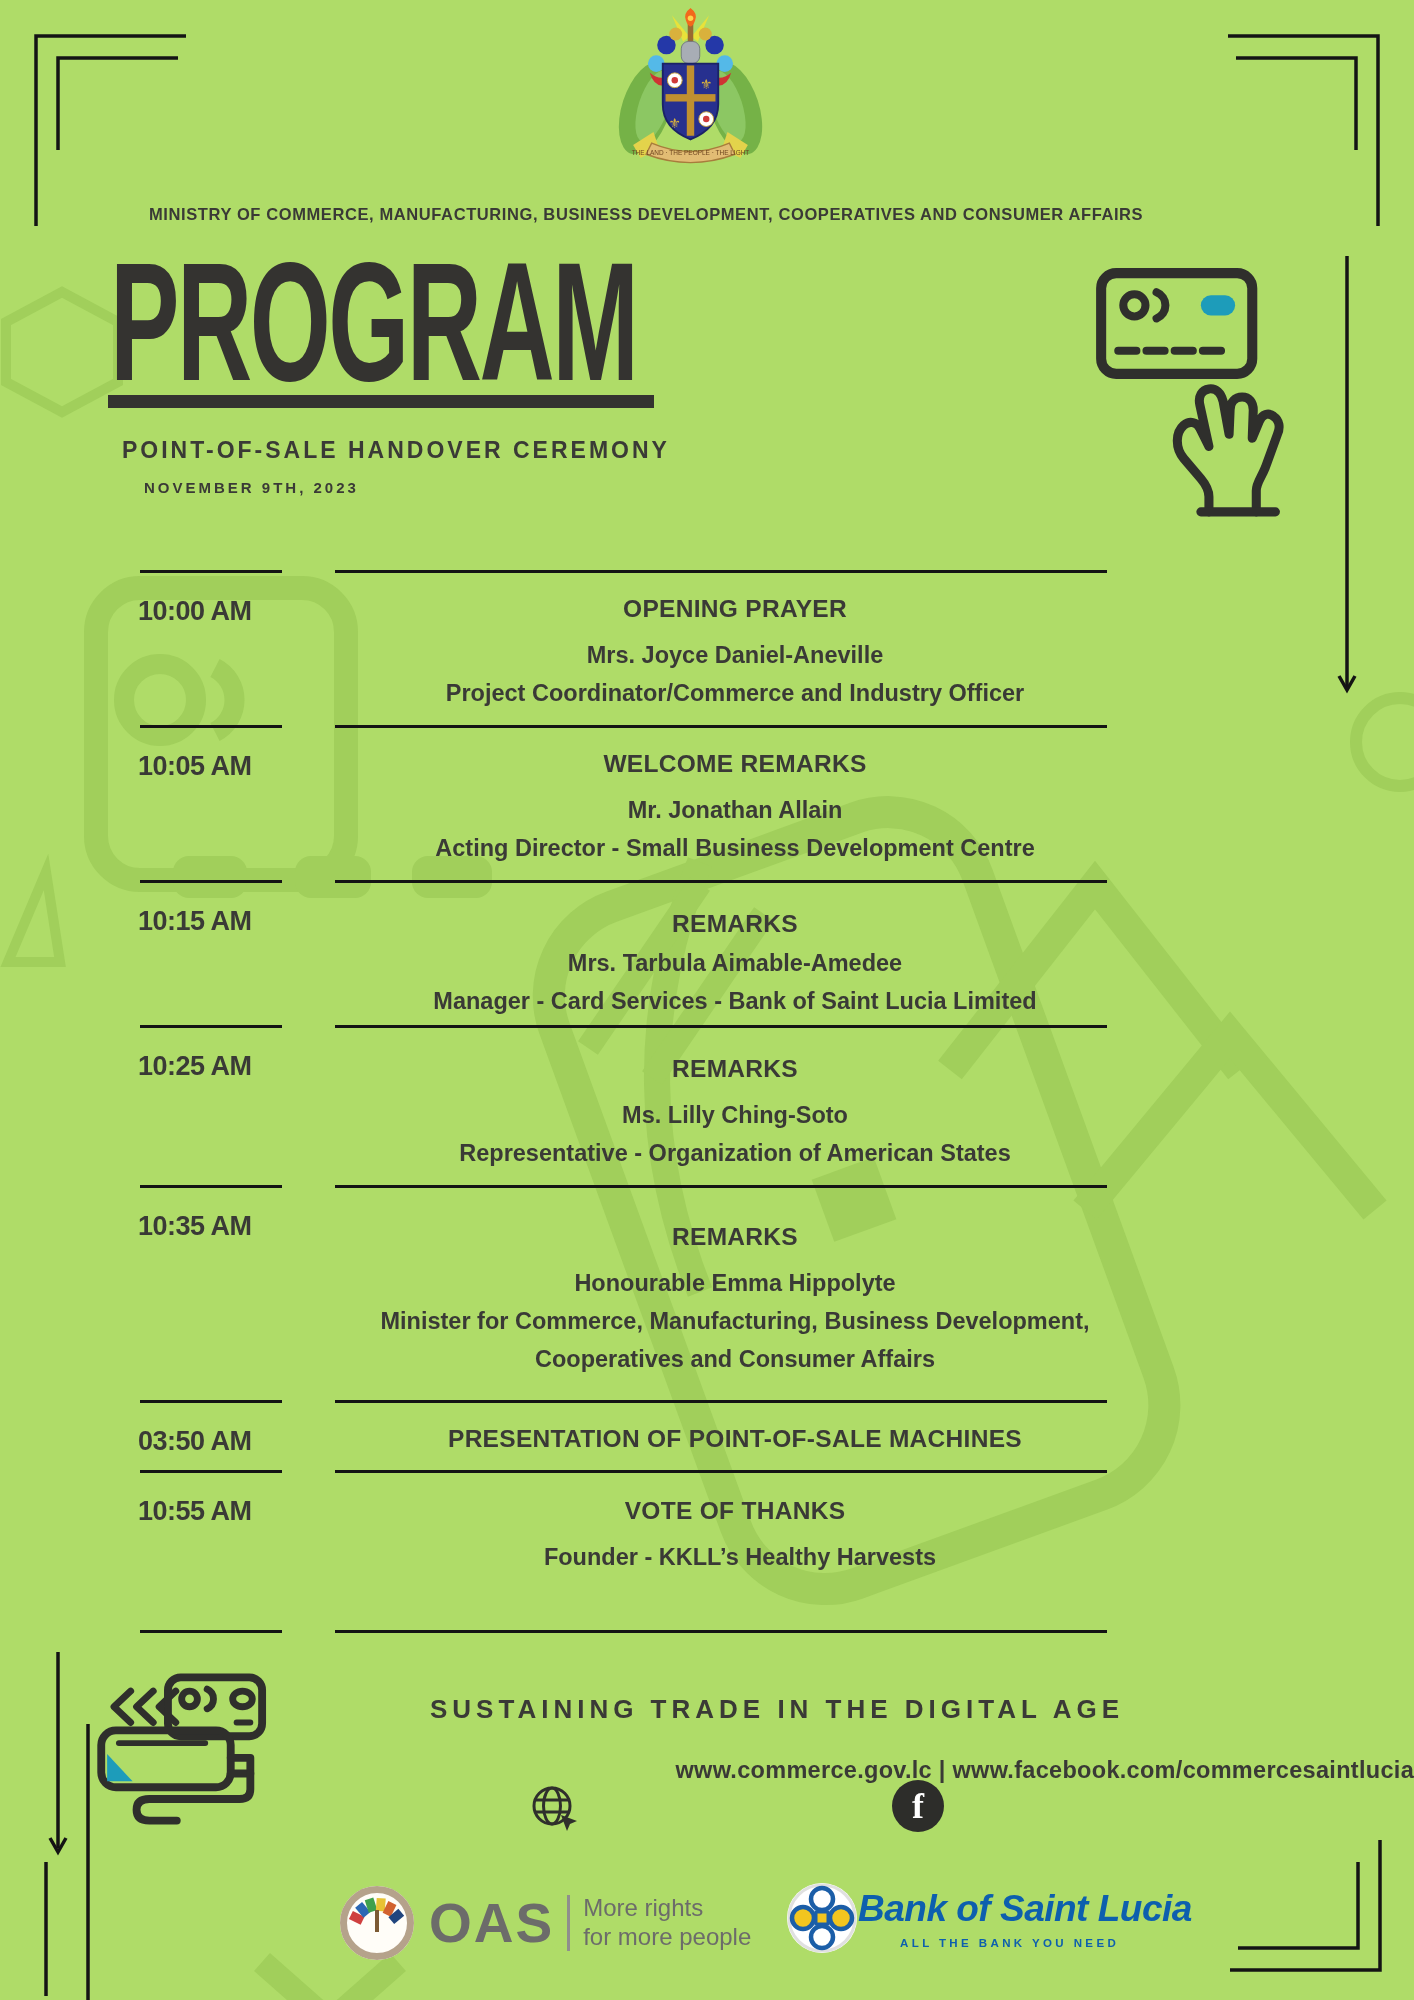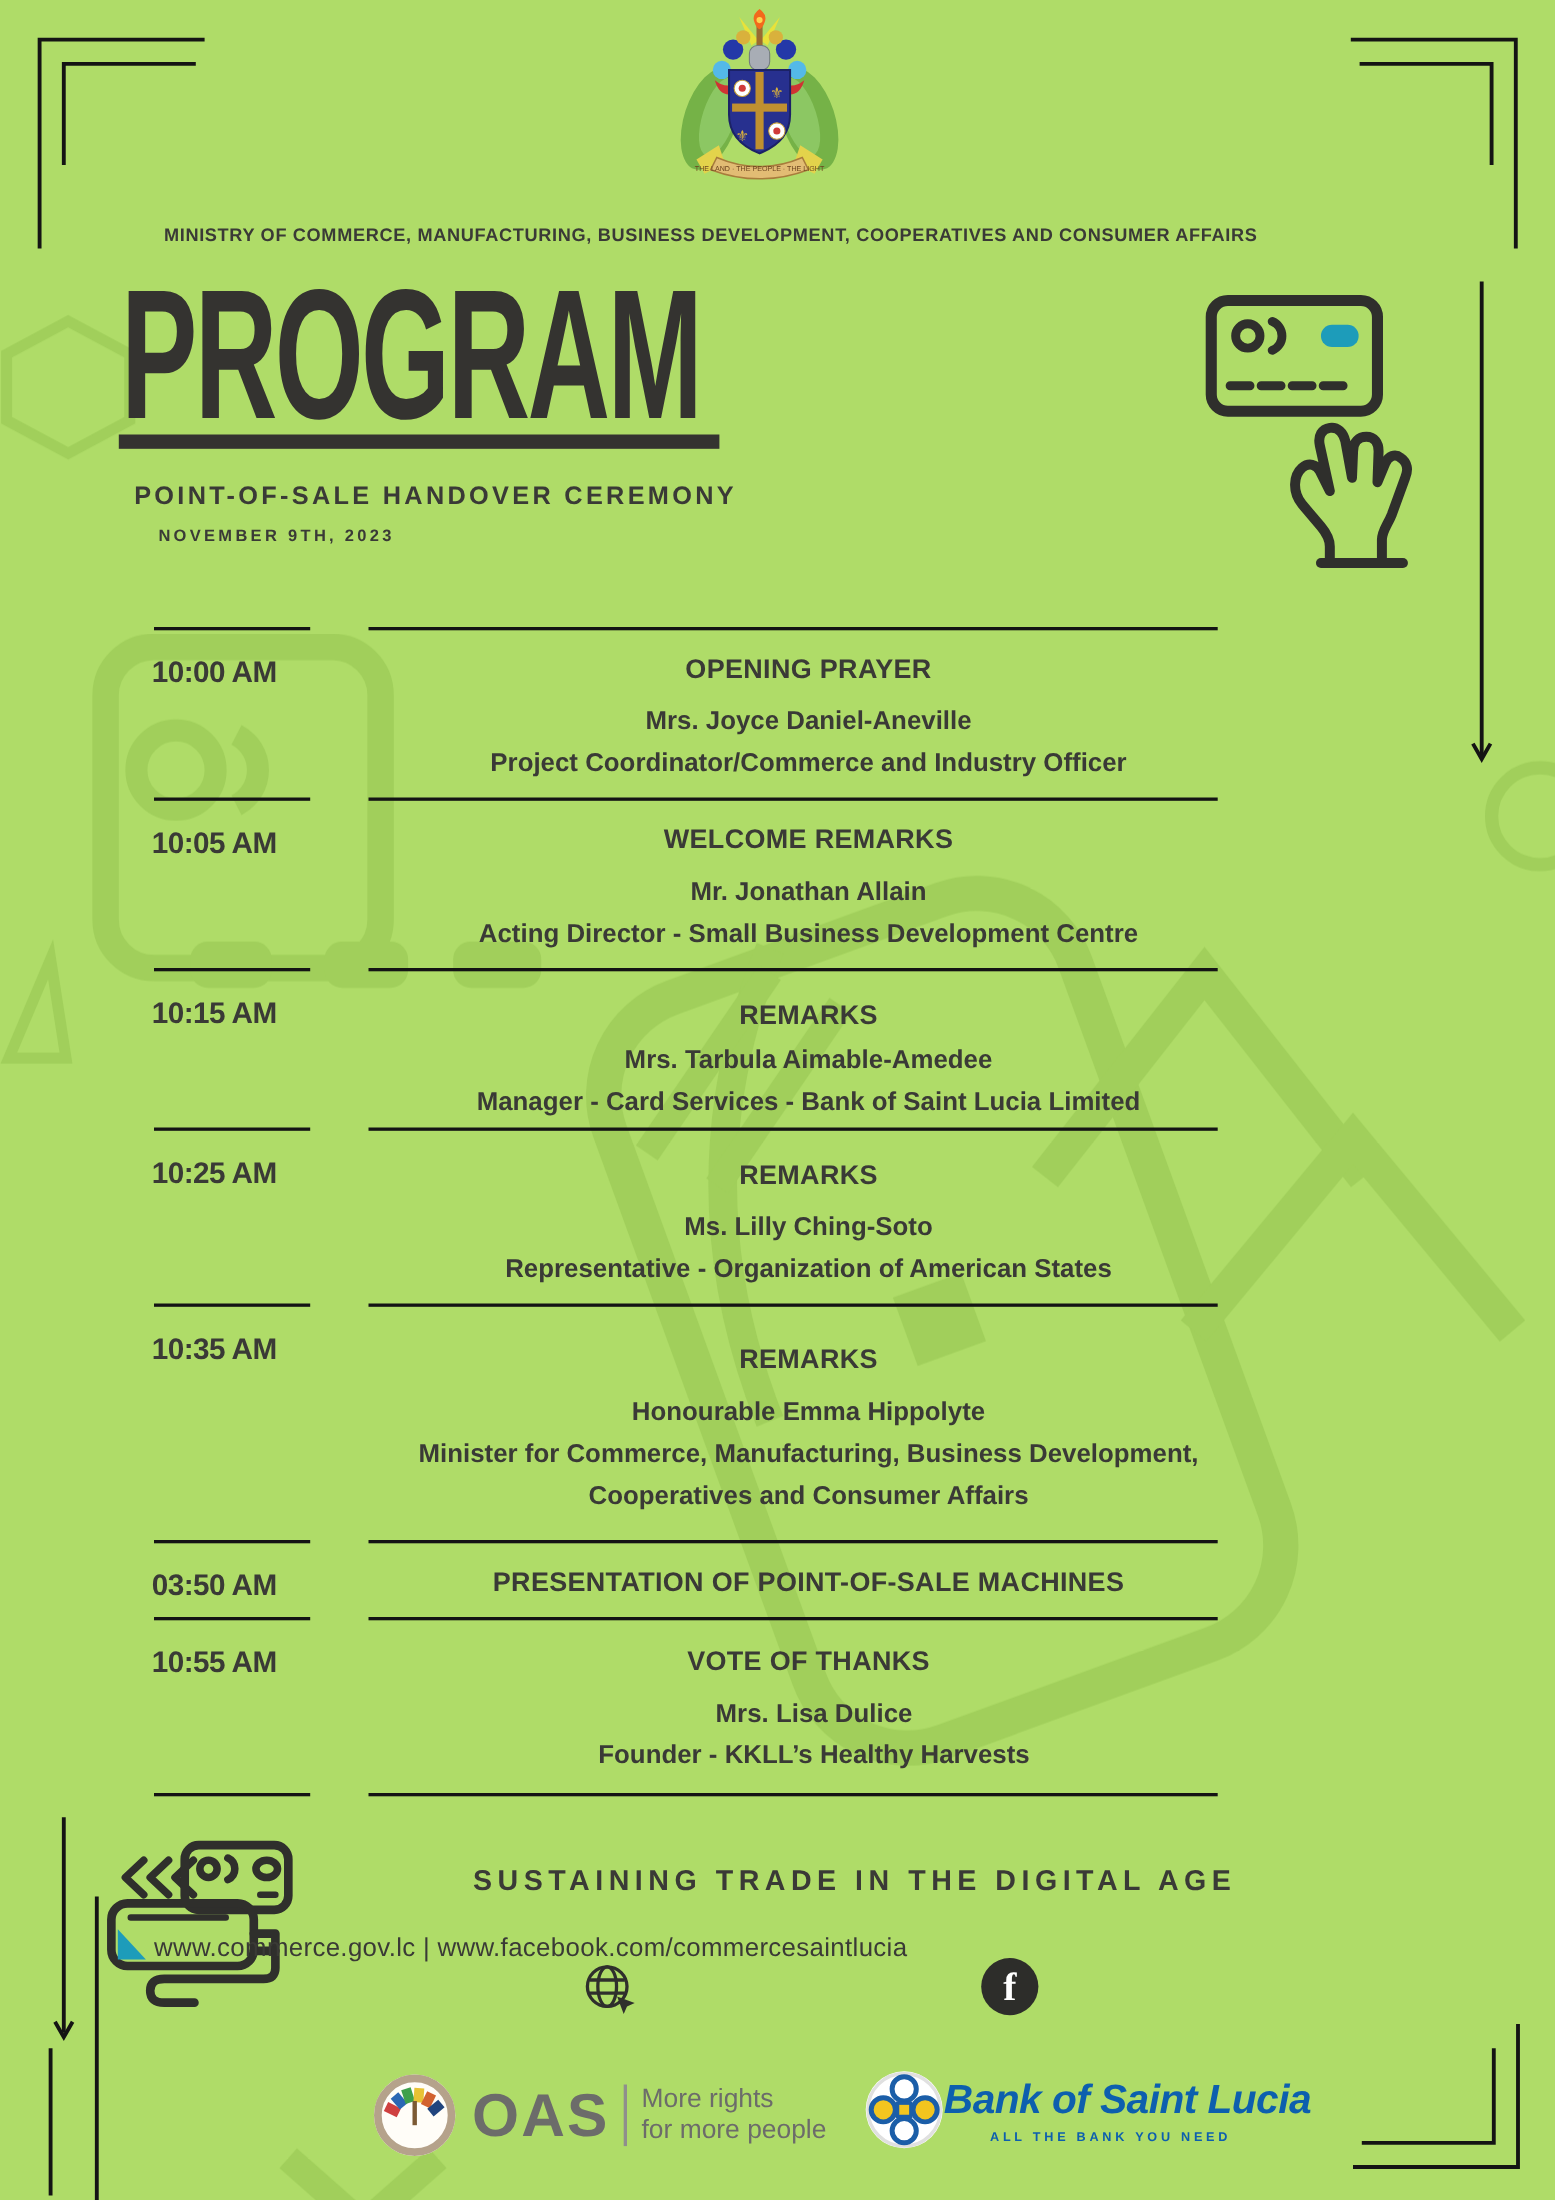--- a/index.html
+++ b/index.html
@@ -24,21 +24,21 @@
   .rule-short{position:absolute;left:140px;top:0;width:142px;height:3px;background:#141414;}
   .rule-long{position:absolute;left:335px;top:0;width:772px;height:3px;background:#141414;}
   .time{position:absolute;left:138px;top:26px;font-size:27px;font-weight:bold;letter-spacing:-.5px;}
   .row-content{position:absolute;left:335px;top:25px;width:800px;text-align:center;}
   .item-title{font-size:24.5px;font-weight:bold;letter-spacing:.3px;margin-bottom:13px;}
   .t-line{font-size:23.5px;font-weight:bold;line-height:38px;white-space:pre-line;}
   .t-line:empty{display:none;}
 
   
   .tagline{left:140px;top:1694px;width:1274px;text-align:center;font-size:26px;font-weight:bold;letter-spacing:5px;}
-  .links{left:140px;top:1757px;width:1274px;text-align:left;font-size:23.5px;font-weight:normal;letter-spacing:.3px;}
+  .links{left:140px;top:1757px;width:1274px;text-align:right;font-size:23.5px;font-weight:bold;letter-spacing:.3px;}
   .fb{left:892px;top:1780px;width:52px;height:52px;border-radius:50%;background:#2d2d2a;color:#fff;
       display:flex;align-items:center;justify-content:center;font-size:36px;font-weight:bold;font-family:"Liberation Serif",serif;}
   .oas{left:338px;top:1884px;display:flex;align-items:center;gap:13px;}
   .oas-word{font-size:55px;font-weight:bold;color:#6c6c6a;letter-spacing:2px;line-height:78px;}
   .oas-div{width:3px;height:56px;background:#8f8f8d;}
   .oas-motto{font-size:24px;color:#6c6c6a;line-height:1.2;white-space:pre-line;}
   .bank{left:786px;top:1882px;display:flex;align-items:center;}
   .bank-text{display:flex;flex-direction:column;}
   .bank-word{font-size:37px;font-weight:bold;font-style:italic;color:#0d5fae;letter-spacing:-.5px;}
   .bank-tag{font-size:11.5px;font-weight:bold;letter-spacing:3.4px;color:#0d5fae;margin-top:7px;padding-left:42px;}
@@ -215,21 +215,20 @@
 
       </div>
     </div>
 
     <div class="row" style="top:1470px;">
       <div class="rule-short"></div>
       <div class="rule-long"></div>
       <div class="time">10:55 AM</div>
       <div class="row-content" style="top:12px;margin-top:15px;">
         <div class="item-title">VOTE OF THANKS</div>
-        <div class="t-line" style="padding-left:10px;">Mrs. Lisa Dulice</div>
         <div class="t-line" style="padding-left:10px;">Founder - KKLL’s Healthy Harvests</div>
       </div>
     </div>
 
     <div class="row" style="top:1630px;">
       <div class="rule-short"></div>
       <div class="rule-long"></div>
     </div>
 
     <svg class="abs" style="left:62px;top:1640px;width:206px;height:216px;" viewBox="0 0 210 220">

